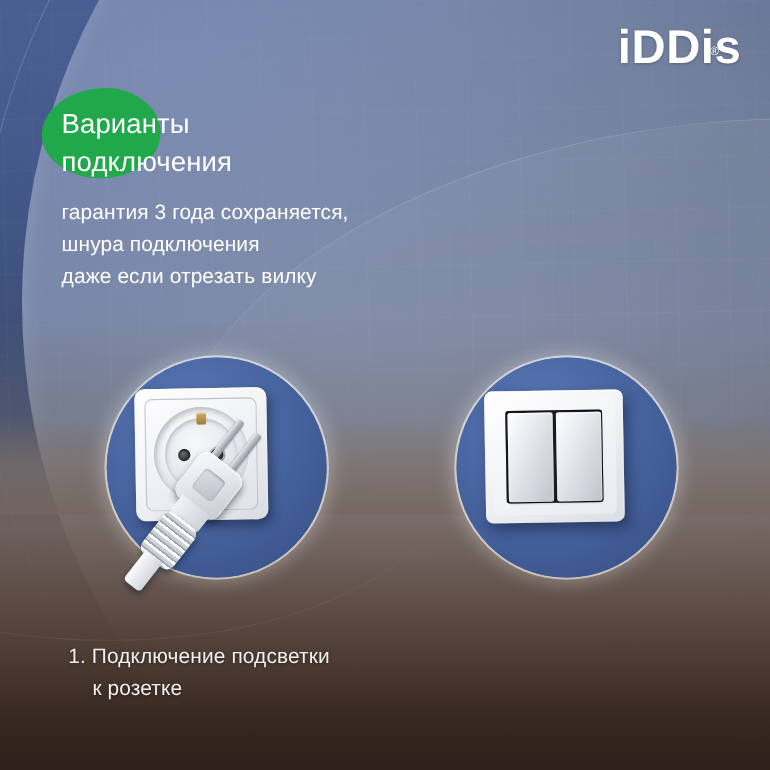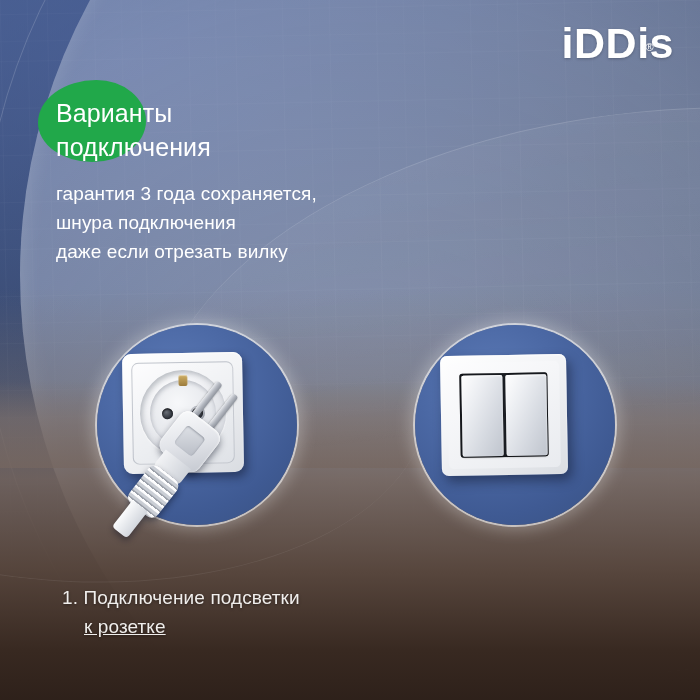--- a/index.html
+++ b/index.html
@@ -369,21 +369,21 @@
     color: #f0eeec;
     font-size: 19px;
     font-weight: 400;
     line-height: 1.5;
     letter-spacing: 0.1px;
     text-shadow: 0 1px 3px rgba(0,0,0,0.4);
   }
   .caption-left  { left: 62px;  top: 544px; width: 300px; margin-top: 40px; }
   .caption-right { left: 380px; top: 548px; width: 310px; }
   .caption .lead { display: block; }
-  .caption .cont { display: block; padding-left: 22px; text-decoration: underline; }
+  .caption .cont { display: block; padding-left: 22px; }
 </style>
 </head>
 <body>
 
 <div class="canvas">
 
   <div class="bg-base"></div>
   <div class="bg-grid"></div>
   <div class="bg-grid-2"></div>
   <div class="bg-blue-wash"></div>

